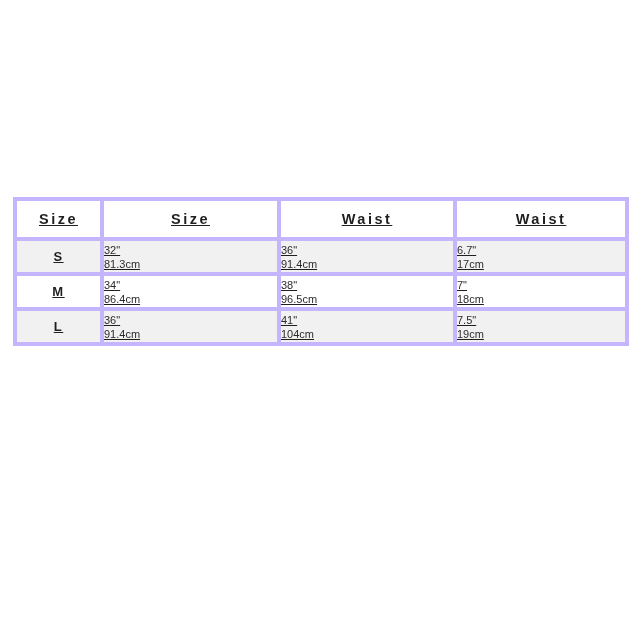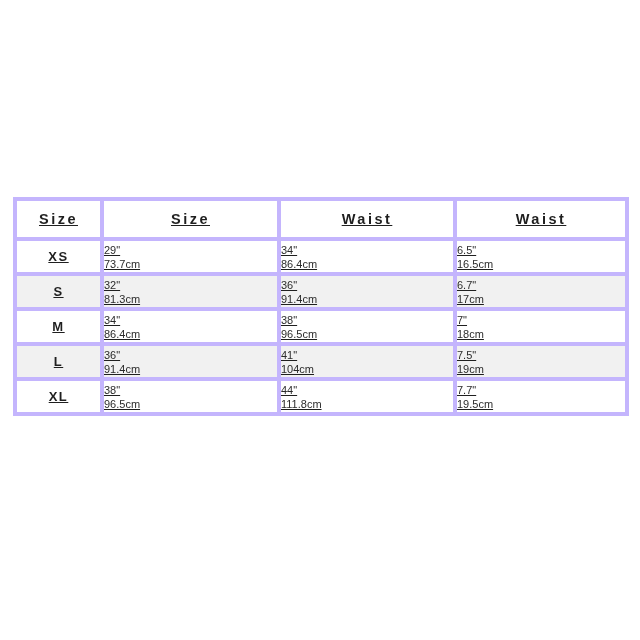--- a/index.html
+++ b/index.html
@@ -72,35 +72,20 @@
     </colgroup>
     <thead>
       <tr>
         <th>Size</th>
         <th>Size</th>
         <th>Waist</th>
         <th>Waist</th>
       </tr>
     </thead>
     <tbody>
-      <tr>
-        <th class="size-cell">XS</th>
-        <td>
-          <div class="line-in">29"</div>
-          <div class="line-cm">73.7cm</div>
-        </td>
-        <td>
-          <div class="line-in">34"</div>
-          <div class="line-cm">86.4cm</div>
-        </td>
-        <td>
-          <div class="line-in">6.5"</div>
-          <div class="line-cm">16.5cm</div>
-        </td>
-      </tr>
       <tr class="shaded">
         <th class="size-cell">S</th>
         <td>
           <div class="line-in">32"</div>
           <div class="line-cm">81.3cm</div>
         </td>
         <td>
           <div class="line-in">36"</div>
           <div class="line-cm">91.4cm</div>
         </td>
@@ -132,30 +117,15 @@
         </td>
         <td>
           <div class="line-in">41"</div>
           <div class="line-cm">104cm</div>
         </td>
         <td>
           <div class="line-in">7.5"</div>
           <div class="line-cm">19cm</div>
         </td>
       </tr>
-      <tr>
-        <th class="size-cell">XL</th>
-        <td>
-          <div class="line-in">38"</div>
-          <div class="line-cm">96.5cm</div>
-        </td>
-        <td>
-          <div class="line-in">44"</div>
-          <div class="line-cm">111.8cm</div>
-        </td>
-        <td>
-          <div class="line-in">7.7"</div>
-          <div class="line-cm">19.5cm</div>
-        </td>
-      </tr>
     </tbody>
   </table>
 </div>
 
 </body></html>

